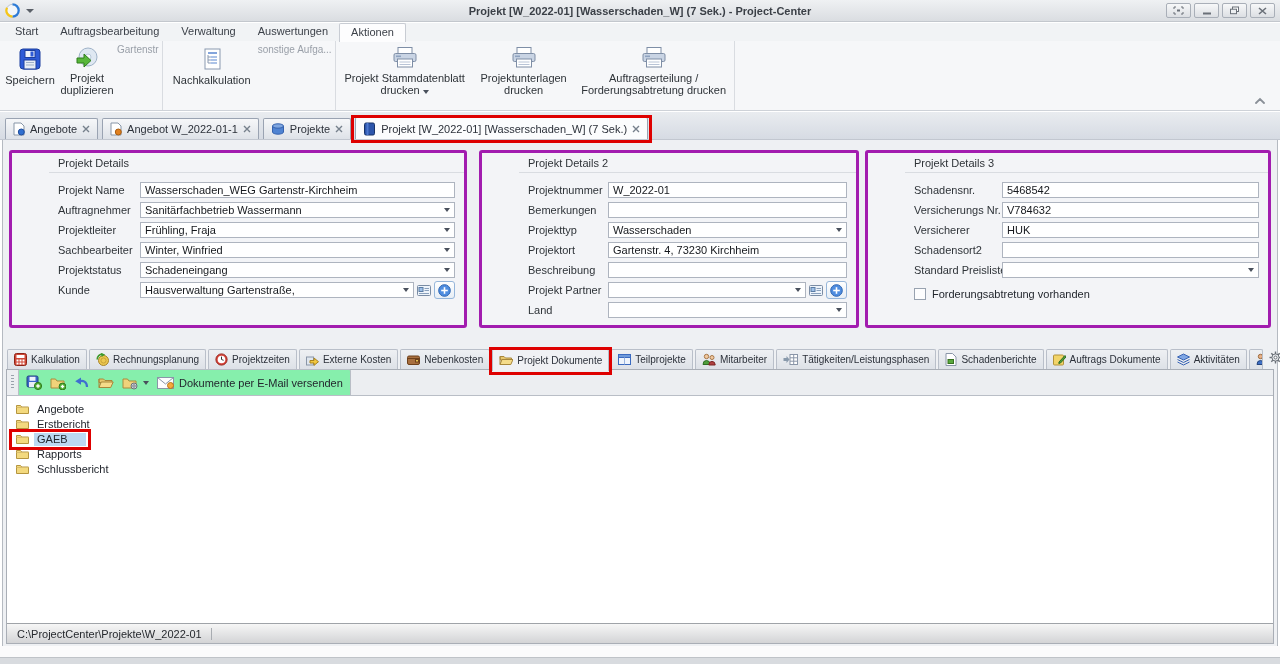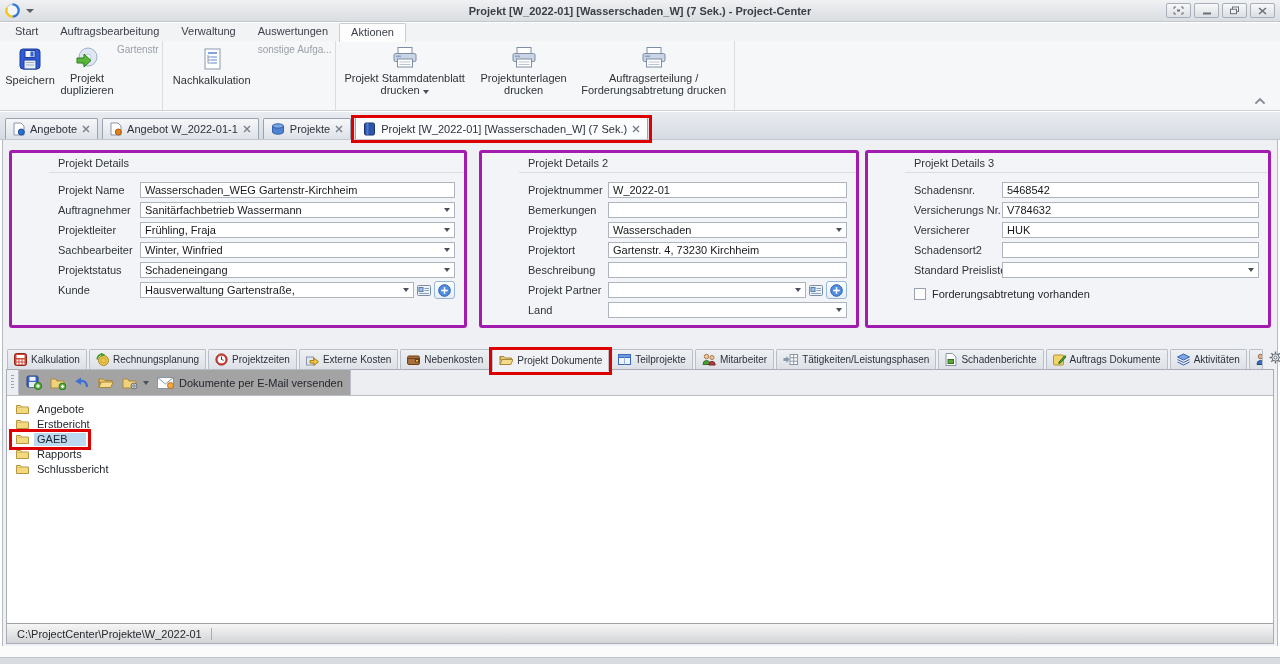--- a/index.html
+++ b/index.html
@@ -69,21 +69,21 @@
     border-radius:2px 2px 0 0; font-size:10px; color:#2c313a; white-space:nowrap; }
   .btab.active { background:#f0f1f4; height:22px; margin-bottom:-1px; z-index:3; }
   .btab.clip { max-width:72px; overflow:hidden; }
   .bnav { display:flex; align-items:center; gap:6px; padding:0 4px 4px; }
 
   
   .docpanel { position:absolute; left:3px; top:229px; width:1268px; height:275px;
     border:1px solid #a9aeb6; background:#eceef1; display:flex; flex-direction:column; }
   .dtoolbar { height:25px; display:flex; align-items:center; padding:2px 4px; gap:4px; }
   .grip { width:3px; height:15px; background:repeating-linear-gradient(#9aa2ac 0 1px, transparent 1px 3px); }
-  .tbar { height:28px; background:#a3a3a3; border:1px solid #b9bec6; border-radius:2px;
+  .tbar { height:28px; background:#86efac; border:1px solid #b9bec6; border-radius:2px;
     display:inline-flex; align-items:center; padding:0 7px; gap:8px; }
   .tbtn { display:flex; align-items:center; gap:2px; }
   .tbar .email { display:flex; align-items:center; gap:5px; color:#23272e; white-space:nowrap; }
   .tree { flex:1; background:#fff; border-top:1px solid #b9bec6; padding-top:6px; overflow:hidden; }
   .trow { height:15px; display:flex; align-items:center; padding-left:9px; }
   .trow .ticon { margin-right:5px; display:flex; }
   .tlabel { padding:0 3px; line-height:13px; white-space:nowrap; }
   .selwrap { position:relative; display:flex; align-items:center; }
   .tlabel.sel { background:#bcd9f2; min-width:52px; }
   .statusbar { height:20px; background:linear-gradient(#f6f6f6,#d3d4d6); border-top:1px solid #9fa3a8;

